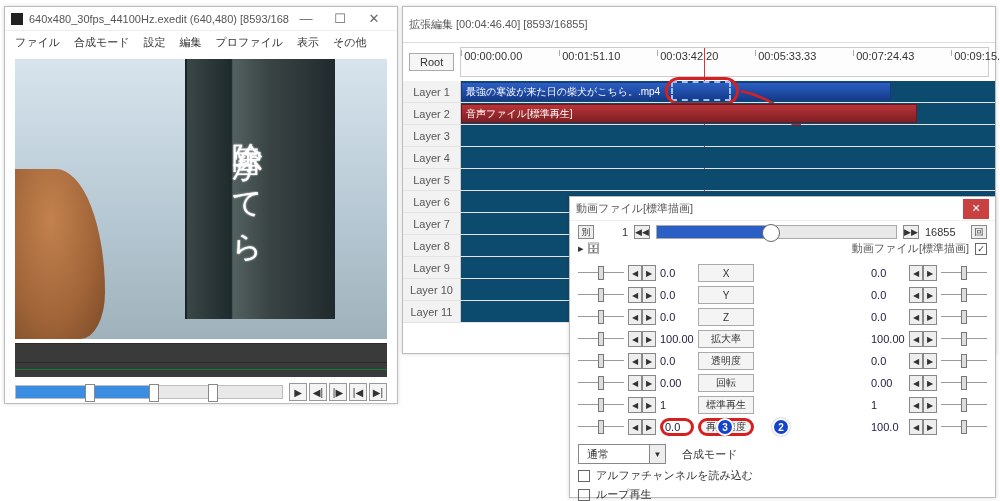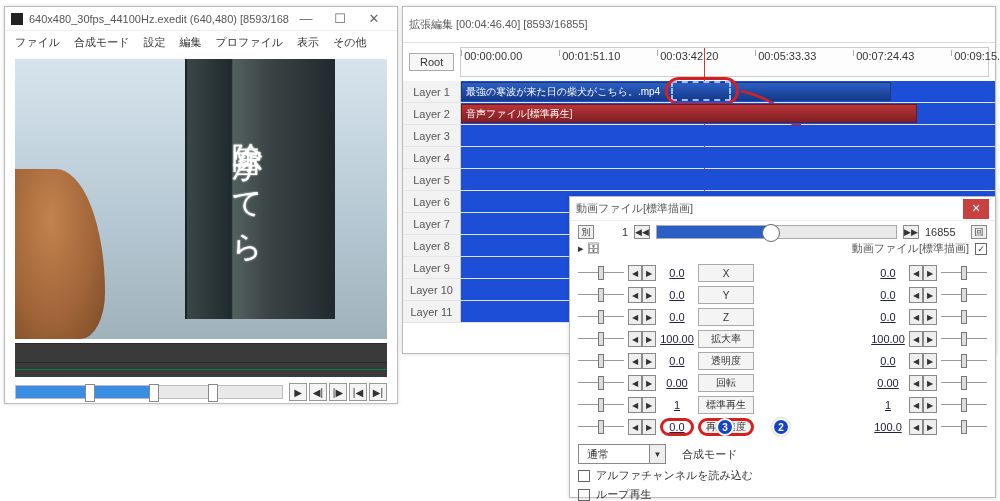--- a/index.html
+++ b/index.html
@@ -35,21 +35,21 @@
 .tl-head{padding:10px 6px;color:#555;border-bottom:1px solid #ddd}
 .tl-toolbar{display:flex;align-items:center;gap:6px;padding:4px 6px}
 .rootbtn{border:1px solid #aaa;padding:2px 10px;background:#f6f6f6}
 .ruler{flex:1;height:30px;border:1px solid #ccc;background:#fdfdfd;position:relative;font-size:10px;color:#555}
 .ruler .tick{position:absolute;top:2px;border-left:1px solid #aaa;height:6px;padding-left:2px}
 .ruler .ticks{position:absolute;inset:0}
 .ruler .cursor{position:absolute;top:0;bottom:-300px;width:1px;background:#d33;left:243px}
 .layers{}
 .layer-row{display:flex;align-items:stretch;height:22px;border-bottom:1px solid #e3e3e3}
 .layer-lbl{width:58px;border-right:1px solid #ccc;background:#f2f2f2;display:flex;align-items:center;justify-content:center;color:#555}
-.layer-track{flex:1;position:relative;background:#1d4ed8}
+.layer-track{flex:1;position:relative;background:#0c4a6e}
 .clip{position:absolute;top:1px;bottom:1px;border:1px solid #1a3a7a;color:#fff;font-size:10px;padding:2px 4px;overflow:hidden;white-space:nowrap}
 .clip.video{left:0;width:430px;background:linear-gradient(#2b5fc4,#153a8a)}
 .clip.audio{left:0;width:456px;background:linear-gradient(#b93338,#7e1f23);border-color:#6a1a1e}
 .sel-box{position:absolute;left:210px;top:0;width:60px;height:20px;border:2px dashed #9ec1f7;border-radius:2px}
 .red-oval{position:absolute;left:204px;top:-4px;width:74px;height:28px;border:3px solid #d62020;border-radius:14px}
 .arrow{position:absolute;left:278px;top:8px;width:70px;height:60px}
 .arrow svg{overflow:visible}
 .badge{position:absolute;width:18px;height:18px;border-radius:50%;background:#1543c9;border:2px solid #fff;color:#fff;display:flex;align-items:center;justify-content:center;font-weight:bold;font-size:10px;box-shadow:0 0 2px rgba(0,0,0,.4)}
 
 
@@ -67,21 +67,21 @@
 .frametot{width:40px;color:#333}
 .prop-sub{display:flex;align-items:center;gap:6px;margin:2px 0 6px}
 .prop-sub .lab{margin-left:auto;color:#555}
 .chk{width:12px;height:12px;border:1px solid #666;display:inline-flex;align-items:center;justify-content:center;font-size:9px}
 .param{display:flex;align-items:center;gap:4px;height:22px}
 .ps-slider{width:46px;height:10px;position:relative}
 .ps-slider::before{content:"";position:absolute;left:0;right:0;top:4px;height:1px;background:#999}
 .ps-slider .kn{position:absolute;top:-2px;width:6px;height:14px;background:#ddd;border:1px solid #777}
 .stepper{display:flex}
 .stepper .sb{width:14px;height:16px;border:1px solid #888;background:#eee;font-size:8px;display:flex;align-items:center;justify-content:center}
-.val{width:34px;text-align:center;text-decoration:underline;color:#224}
+.val{width:34px;text-align:left;color:#224}
 .plabel{width:56px;height:18px;border:1px solid #aaa;background:#f4f4f4;display:flex;align-items:center;justify-content:center;font-size:10px}
 .param .right{margin-left:auto;display:flex;align-items:center;gap:4px}
 .red-ring{border:3px solid #d62020;border-radius:12px;padding:0 2px}
 .prop-bottom{margin-top:6px}
 .combo{display:inline-flex;align-items:center;border:1px solid #888;height:20px}
 .combo .ct{padding:0 40px 0 8px}
 .combo .cd{width:16px;height:18px;border-left:1px solid #888;background:#eee;display:flex;align-items:center;justify-content:center;font-size:8px}
 .chkrow{display:flex;align-items:center;gap:6px;margin-top:4px;color:#444}
 </style>
 </head>

